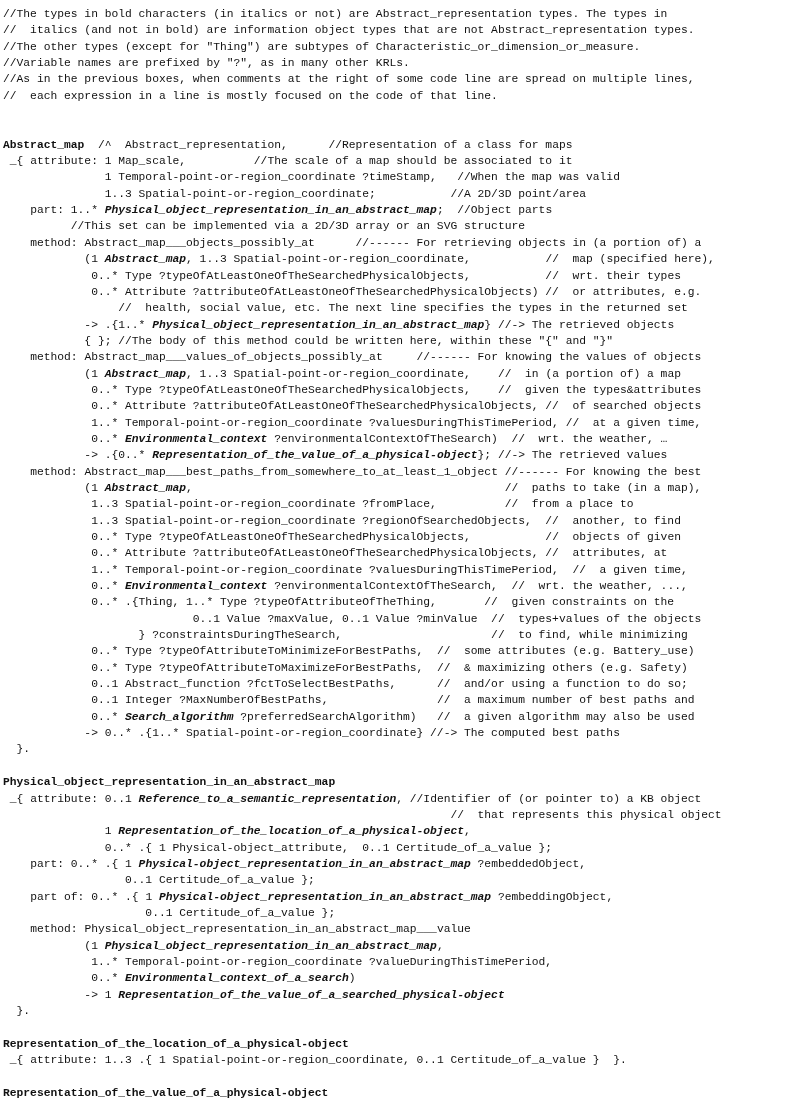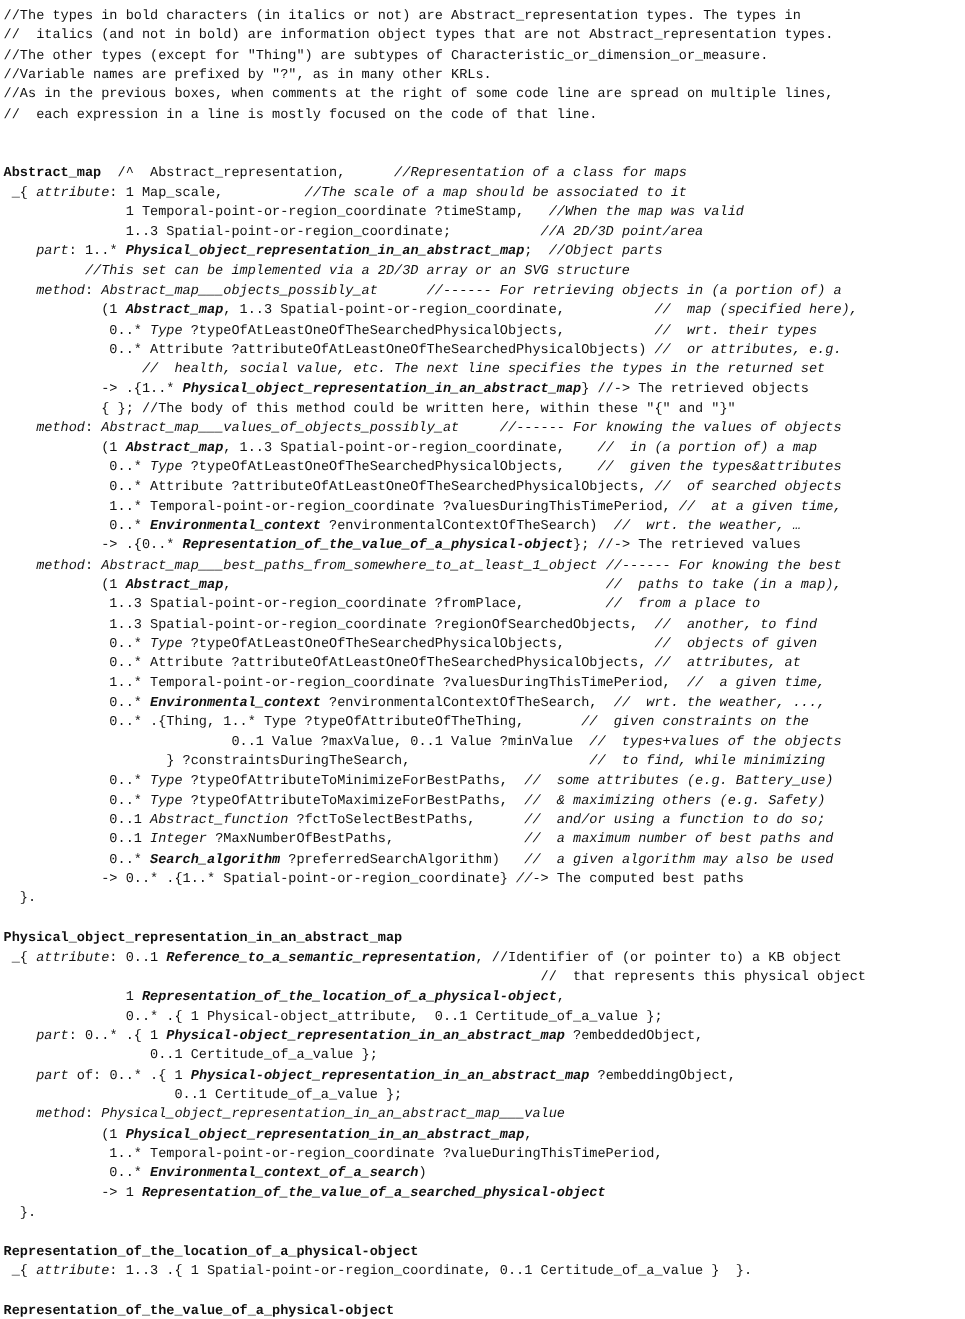--- a/index.html
+++ b/index.html
@@ -8,20 +8,20 @@
     position: relative;
     padding: 6px 0 0 3px;
     font-family: "Liberation Mono", "DejaVu Sans Mono", monospace;
     font-size: 11.3px;
     line-height: 16.35px;
     color: #111111;
     white-space: pre;
   }
   .line { height: 16.35px; display: block; }
   .b { font-weight: bold; }
-  .i { font-style: italic; }
+  .i { }
   .bi { font-weight: bold; font-style: italic; }
   .n { }
 </style>
 </head>
 <body>
 
 <div id="doc"><div class="line"><span class="n">//The types in bold characters (in italics or not) are Abstract_representation types. The types in</span></div><div class="line"><span class="n">//  italics (and not in bold) are information object types that are not Abstract_representation types.</span></div><div class="line"><span class="n">//The other types (except for "Thing") are subtypes of Characteristic_or_dimension_or_measure.</span></div><div class="line"><span class="n">//Variable names are prefixed by "?", as in many other KRLs.</span></div><div class="line"><span class="n">//As in the previous boxes, when comments at the right of some code line are spread on multiple lines,</span></div><div class="line"><span class="n">//  each expression in a line is mostly focused on the code of that line.</span></div><div class="line"><span class="n"></span></div><div class="line"><span class="n"></span></div><div class="line"><span class="b">Abstract_map</span><span class="n">  /^  Abstract_representation,      </span><span class="i">//Representation of a class for maps</span></div><div class="line"><span class="n"> _{ </span><span class="i">attribute</span><span class="n">: 1 Map_scale,          </span><span class="i">//The scale of a map should be associated to it</span></div><div class="line"><span class="n">               1 Temporal-point-or-region_coordinate ?timeStamp,   </span><span class="i">//When the map was valid</span></div><div class="line"><span class="n">               1..3 Spatial-point-or-region_coordinate;           </span><span class="i">//A 2D/3D point/area</span></div><div class="line"><span class="n">    </span><span class="i">part</span><span class="n">: 1..* </span><span class="bi">Physical_object_representation_in_an_abstract_map</span><span class="n">;  </span><span class="i">//Object parts</span></div><div class="line"><span class="i">          //This set can be implemented via a 2D/3D array or an SVG structure</span></div><div class="line"><span class="n">    </span><span class="i">method</span><span class="n">: </span><span class="i">Abstract_map___objects_possibly_at      //------ For retrieving objects in (a portion of) a</span></div><div class="line"><span class="n">            (1 </span><span class="bi">Abstract_map</span><span class="n">, 1..3 Spatial-point-or-region_coordinate,           </span><span class="i">//  map (specified here),</span></div><div class="line"><span class="n">             0..* </span><span class="i">Type</span><span class="n"> ?typeOfAtLeastOneOfTheSearchedPhysicalObjects,           </span><span class="i">//  wrt. their types</span></div><div class="line"><span class="n">             0..* Attribute ?attributeOfAtLeastOneOfTheSearchedPhysicalObjects) </span><span class="i">//  or attributes, e.g.</span></div><div class="line"><span class="i">                 //  health, social value, etc. The next line specifies the types in the returned set</span></div><div class="line"><span class="n">            -&gt; .{1..* </span><span class="bi">Physical_object_representation_in_an_abstract_map</span><span class="n">} //-&gt; The retrieved objects</span></div><div class="line"><span class="n">            { }; //The body of this method could be written here, within these "{" and "}"</span></div><div class="line"><span class="n">    </span><span class="i">method</span><span class="n">: </span><span class="i">Abstract_map___values_of_objects_possibly_at     //------ For knowing the values of objects</span></div><div class="line"><span class="n">            (1 </span><span class="bi">Abstract_map</span><span class="n">, 1..3 Spatial-point-or-region_coordinate,    </span><span class="i">//  in (a portion of) a map</span></div><div class="line"><span class="n">             0..* </span><span class="i">Type</span><span class="n"> ?typeOfAtLeastOneOfTheSearchedPhysicalObjects,    </span><span class="i">//  given the types&amp;attributes</span></div><div class="line"><span class="n">             0..* Attribute ?attributeOfAtLeastOneOfTheSearchedPhysicalObjects, </span><span class="i">//  of searched objects</span></div><div class="line"><span class="n">             1..* Temporal-point-or-region_coordinate ?valuesDuringThisTimePeriod, </span><span class="i">//  at a given time,</span></div><div class="line"><span class="n">             0..* </span><span class="bi">Environmental_context</span><span class="n"> ?environmentalContextOfTheSearch)  </span><span class="i">//  wrt. the weather, …</span></div><div class="line"><span class="n">            -&gt; .{0..* </span><span class="bi">Representation_of_the_value_of_a_physical-object</span><span class="n">}; //-&gt; The retrieved values</span></div><div class="line"><span class="n">    </span><span class="i">method</span><span class="n">: </span><span class="i">Abstract_map___best_paths_from_somewhere_to_at_least_1_object //------ For knowing the best</span></div><div class="line"><span class="n">            (1 </span><span class="bi">Abstract_map</span><span class="n">,                                              </span><span class="i">//  paths to take (in a map),</span></div><div class="line"><span class="n">             1..3 Spatial-point-or-region_coordinate ?fromPlace,          </span><span class="i">//  from a place to</span></div><div class="line"><span class="n">             1..3 Spatial-point-or-region_coordinate ?regionOfSearchedObjects,  </span><span class="i">//  another, to find</span></div><div class="line"><span class="n">             0..* </span><span class="i">Type</span><span class="n"> ?typeOfAtLeastOneOfTheSearchedPhysicalObjects,           </span><span class="i">//  objects of given</span></div><div class="line"><span class="n">             0..* Attribute ?attributeOfAtLeastOneOfTheSearchedPhysicalObjects, </span><span class="i">//  attributes, at</span></div><div class="line"><span class="n">             1..* Temporal-point-or-region_coordinate ?valuesDuringThisTimePeriod,  </span><span class="i">//  a given time,</span></div><div class="line"><span class="n">             0..* </span><span class="bi">Environmental_context</span><span class="n"> ?environmentalContextOfTheSearch,  </span><span class="i">//  wrt. the weather, ...,</span></div><div class="line"><span class="n">             0..* .{Thing, 1..* Type ?typeOfAttributeOfTheThing,       </span><span class="i">//  given constraints on the</span></div><div class="line"><span class="n">                            0..1 Value ?maxValue, 0..1 Value ?minValue  </span><span class="i">//  types+values of the objects</span></div><div class="line"><span class="n">                    } ?constraintsDuringTheSearch,                      </span><span class="i">//  to find, while minimizing</span></div><div class="line"><span class="n">             0..* </span><span class="i">Type</span><span class="n"> ?typeOfAttributeToMinimizeForBestPaths,  </span><span class="i">//  some attributes (e.g. Battery_use)</span></div><div class="line"><span class="n">             0..* </span><span class="i">Type</span><span class="n"> ?typeOfAttributeToMaximizeForBestPaths,  </span><span class="i">//  &amp; maximizing others (e.g. Safety)</span></div><div class="line"><span class="n">             0..1 </span><span class="i">Abstract_function</span><span class="n"> ?fctToSelectBestPaths,      </span><span class="i">//  and/or using a function to do so;</span></div><div class="line"><span class="n">             0..1 </span><span class="i">Integer</span><span class="n"> ?MaxNumberOfBestPaths,                </span><span class="i">//  a maximum number of best paths and</span></div><div class="line"><span class="n">             0..* </span><span class="bi">Search_algorithm</span><span class="n"> ?preferredSearchAlgorithm)   </span><span class="i">//  a given algorithm may also be used</span></div><div class="line"><span class="n">            -&gt; 0..* .{1..* Spatial-point-or-region_coordinate} </span><span class="i">//-&gt;</span><span class="n"> The computed best paths</span></div><div class="line"><span class="n">  }.</span></div><div class="line"><span class="n"></span></div><div class="line"><span class="b">Physical_object_representation_in_an_abstract_map</span></div><div class="line"><span class="n"> _{ </span><span class="i">attribute</span><span class="n">: 0..1 </span><span class="bi">Reference_to_a_semantic_representation</span><span class="n">, //Identifier of (or pointer to) a KB object</span></div><div class="line"><span class="n">                                                                  //  that represents this physical object</span></div><div class="line"><span class="n">               1 </span><span class="bi">Representation_of_the_location_of_a_physical-object</span><span class="n">,</span></div><div class="line"><span class="n">               0..* .{ 1 Physical-object_attribute,  0..1 Certitude_of_a_value };</span></div><div class="line"><span class="n">    </span><span class="i">part</span><span class="n">: 0..* .{ 1 </span><span class="bi">Physical-object_representation_in_an_abstract_map</span><span class="n"> ?embeddedObject,</span></div><div class="line"><span class="n">                  0..1 Certitude_of_a_value };</span></div><div class="line"><span class="n">    </span><span class="i">part</span><span class="n"> of: 0..* .{ 1 </span><span class="bi">Physical-object_representation_in_an_abstract_map</span><span class="n"> ?embeddingObject,</span></div><div class="line"><span class="n">                     0..1 Certitude_of_a_value };</span></div><div class="line"><span class="n">    </span><span class="i">method</span><span class="n">: </span><span class="i">Physical_object_representation_in_an_abstract_map___value</span></div><div class="line"><span class="n">            (1 </span><span class="bi">Physical_object_representation_in_an_abstract_map</span><span class="n">,</span></div><div class="line"><span class="n">             1..* Temporal-point-or-region_coordinate ?valueDuringThisTimePeriod,</span></div><div class="line"><span class="n">             0..* </span><span class="bi">Environmental_context_of_a_search</span><span class="n">)</span></div><div class="line"><span class="n">            -&gt; 1 </span><span class="bi">Representation_of_the_value_of_a_searched_physical-object</span></div><div class="line"><span class="n">  }.</span></div><div class="line"><span class="n"></span></div><div class="line"><span class="b">Representation_of_the_location_of_a_physical-object</span></div><div class="line"><span class="n"> _{ </span><span class="i">attribute</span><span class="n">: 1..3 .{ 1 Spatial-point-or-region_coordinate, 0..1 Certitude_of_a_value }  }.</span></div><div class="line"><span class="n"></span></div><div class="line"><span class="b">Representation_of_the_value_of_a_physical-object</span></div></div>
 
 </body></html>

